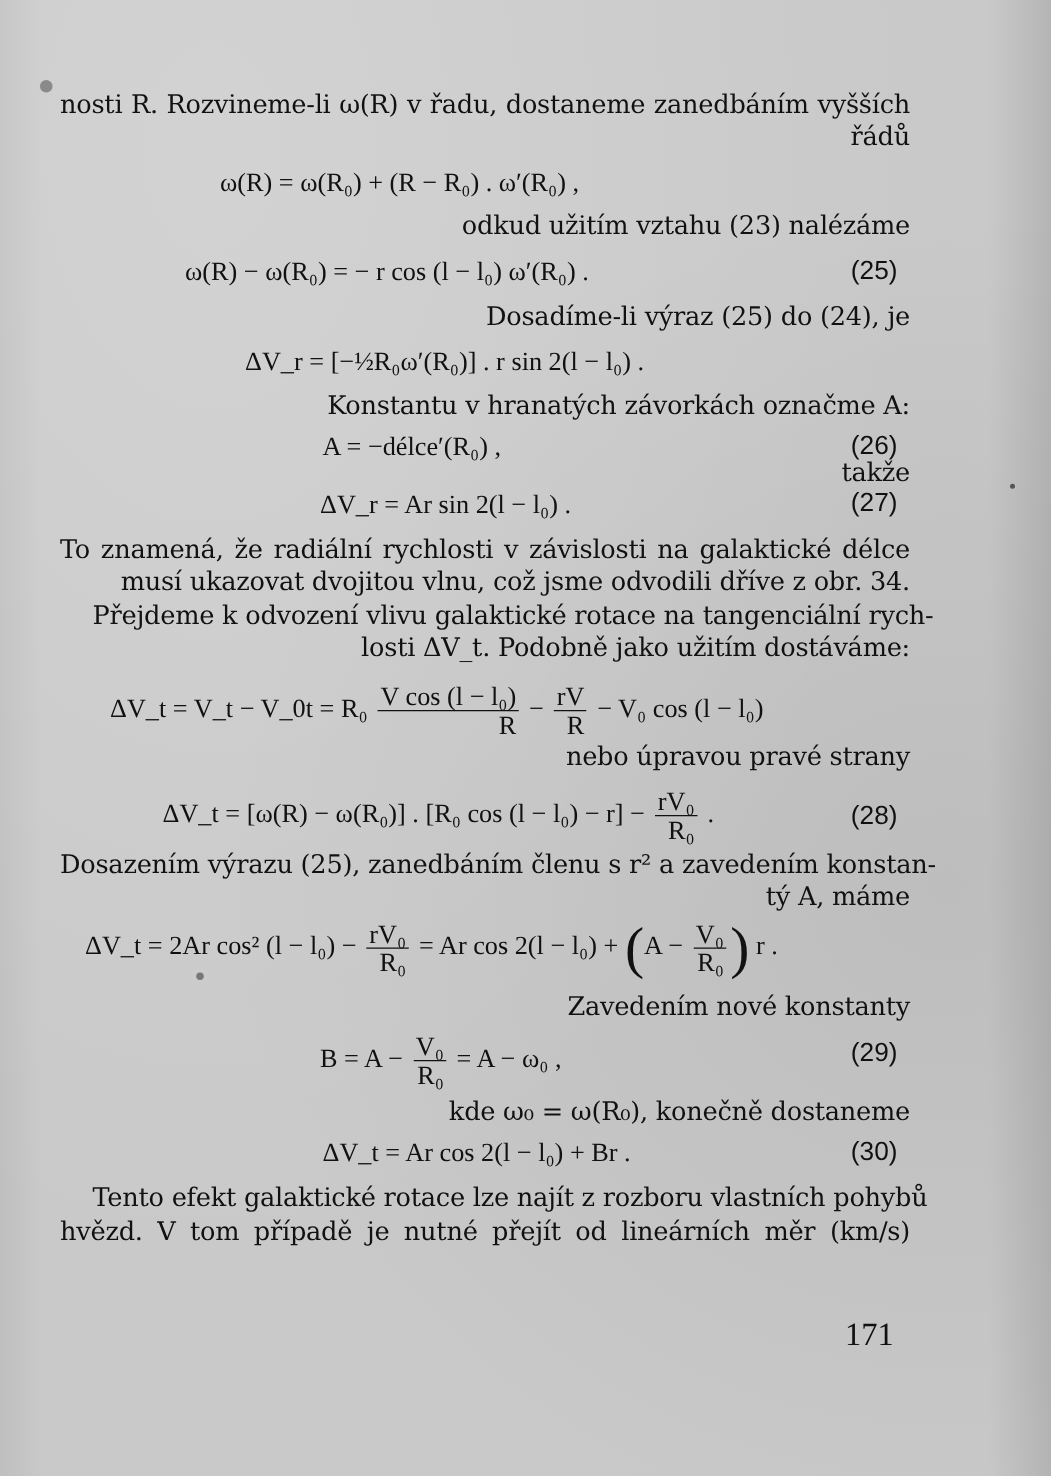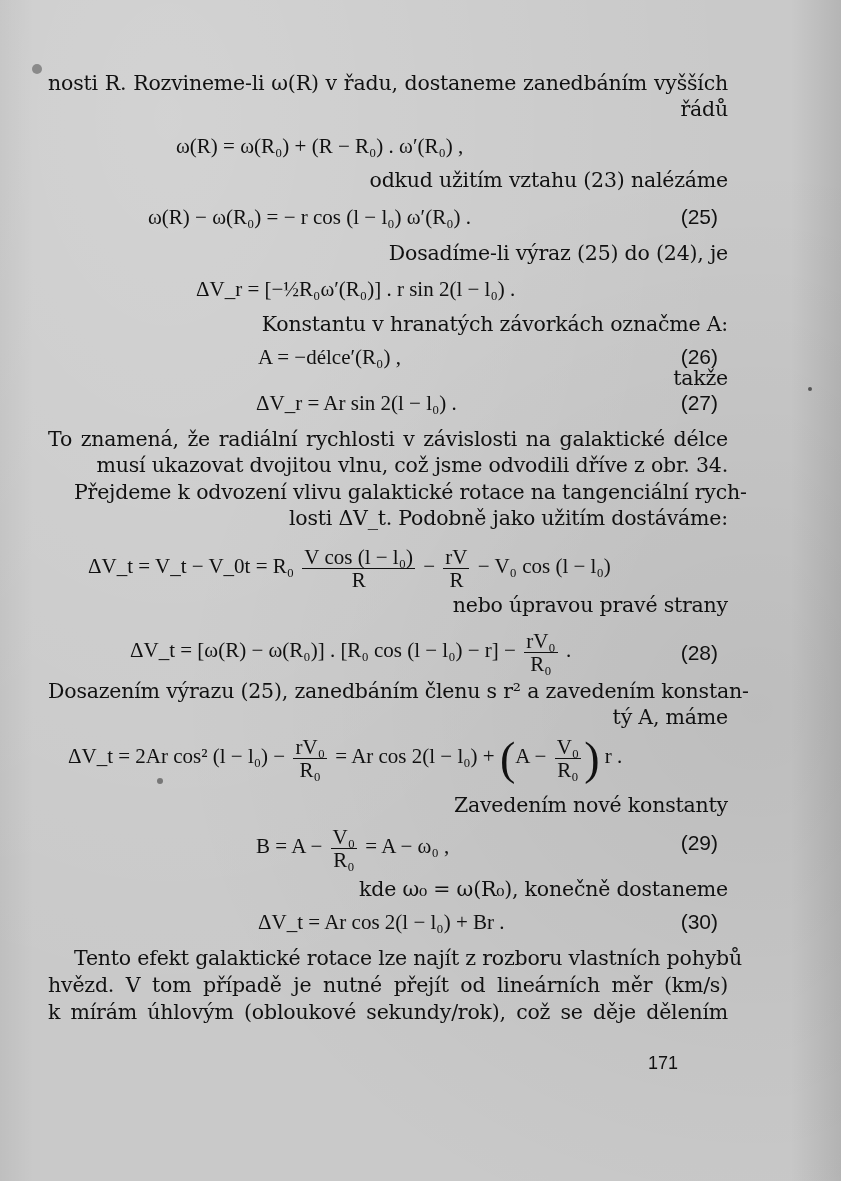--- a/index.html
+++ b/index.html
@@ -25,27 +25,27 @@
   .indent { left:74px; width:654px; }
   .eq {
     position:absolute; font-family:"Liberation Serif", "DejaVu Serif", serif;
     font-size:21px; line-height:26px; white-space:nowrap;
   }
   .eqnum {
     position:absolute; left:654px; width:64px; text-align:right;
     font-family:Liberation Sans, sans-serif;
     font-size:21px; line-height:26px;
   }
-  .frac { display:inline-block; vertical-align:middle; text-align:center; margin:0 3px; }
+  .frac { display:inline-block; vertical-align:middle; text-align:right; margin:0 3px; }
   .frac .num { display:block; padding:0 2px; line-height:22px; }
   .frac .den { display:block; border-top:1.3px solid #111; padding:0 2px; line-height:22px; }
   .bigparen { font-size:46px; vertical-align:middle; line-height:40px; font-weight:300; }
   .pagenum {
-    position:absolute; left:648px; top:1053px;
-    font-family:Liberation Sans, sans-serif; font-size:18px;
+    position:absolute; left:676px; top:1053px;
+    font-family:Liberation Serif, serif; font-size:26px;
   }
   .speck { position:absolute; border-radius:50%; background:#555; }
 </style>
 </head>
 <body>
 
 <div class="page">
 
   <div class="line justify" style="top:70px">nosti R. Rozvineme-li ω(R) v řadu, dostaneme zanedbáním vyšších</div>
   <div class="line" style="top:96px">řádů</div>
@@ -132,20 +132,19 @@
   </div>
   <div class="eqnum" style="top:830px">(29)</div>
 
   <div class="line" style="top:876px">kde ω₀ = ω(R₀), konečně dostaneme</div>
 
   <div class="eq" style="left:258px; top:909px">ΔV_t = Ar cos 2(l − l₀) + Br .</div>
   <div class="eqnum" style="top:909px">(30)</div>
 
   <div class="line justify" style="top:972px">hvězd. V tom případě je nutné přejít od lineárních měr (km/s)</div>
   <div class="line indent justify" style="top:945px">Tento efekt galaktické rotace lze najít z rozboru vlastních pohybů</div>
-  <div class="line justify" style="top:999px">k mírám úhlovým (obloukové sekundy/rok), což se děje dělením</div>
 
   <div class="pagenum">171</div>
 
   <div class="speck" style="left:32px; top:64px; width:10px; height:10px; background:#8a8a8a"></div>
   <div class="speck" style="left:808px; top:387px; width:4px; height:4px"></div>
   <div class="speck" style="left:157px; top:778px; width:6px; height:6px; background:#777"></div>
 </div>
 
 </body></html>

